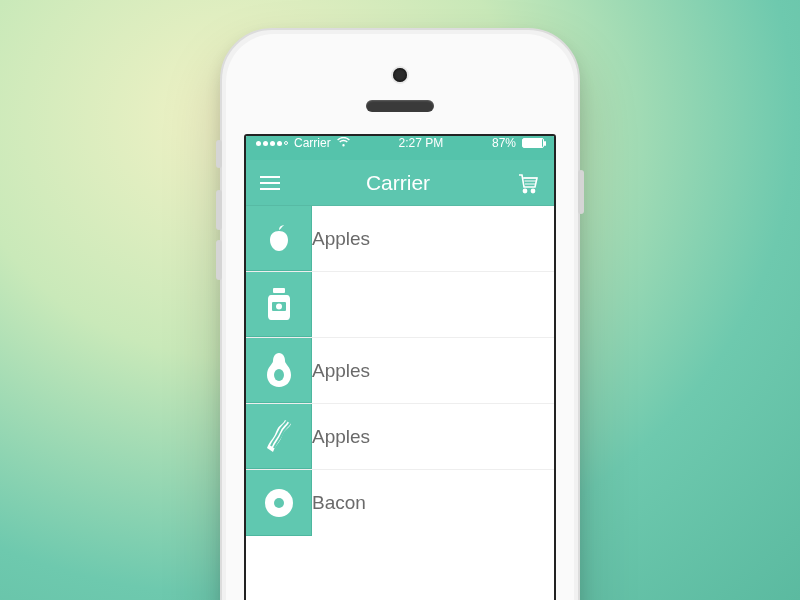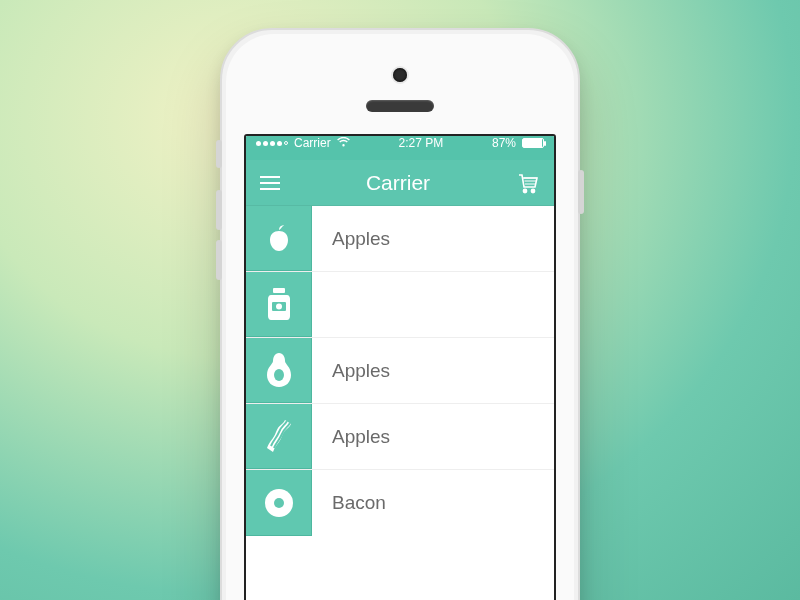--- a/index.html
+++ b/index.html
@@ -66,21 +66,21 @@
   .list { background:#fff; }
   .row {
     display:flex; align-items:stretch; height:66px; border-bottom:1px solid #eee;
   }
   .row:last-child{border-bottom:none;}
   .icon-cell {
     width:66px; background:#60c8b0; display:flex; align-items:center; justify-content:center;
     border-right:1px solid #4db79f; border-bottom:1px solid #4db79f;
   }
   .label-cell {
-    flex:1; display:flex; align-items:center; padding-left:20px;
+    flex:1; display:flex; align-items:center; 
     color:#6a6a6a; font-size:19px;
   }
 </style>
 </head>
 <body>
 
 <div class="bg">
   <div class="phone">
     <div class="side-btn sb1"></div>
     <div class="side-btn sb2"></div>

